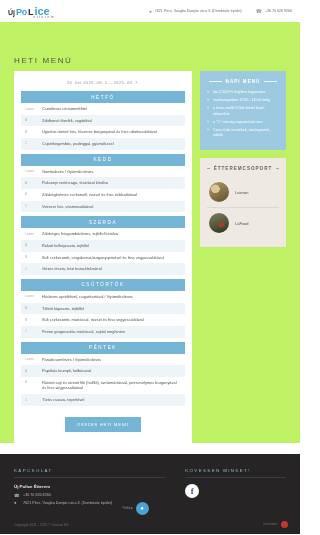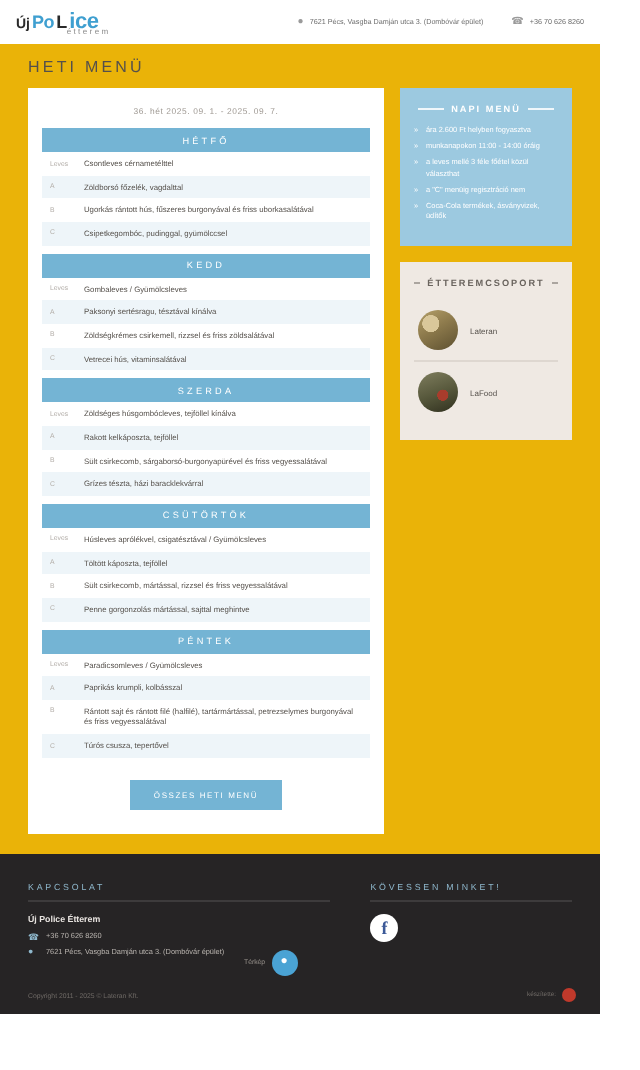--- a/index.html
+++ b/index.html
@@ -2,42 +2,42 @@
 <html lang="hu"><head>
 <meta charset="utf-8">
 <style>
   * { box-sizing: border-box; margin: 0; padding: 0; }
   html, body {
     width: 300px; height: 535px;
     font-family: "Liberation Sans", sans-serif;
     background: #ffffff;
     overflow: hidden;
   }
-  .page { width: 300px; height: 443px; position: relative; background: #eab308; }
+  .page { width: 300px; height: 443px; position: relative; background: #bef264; }
 
   
   .topbar {
     height: 22px; background: #ffffff;
     display: flex; align-items: center;
     padding: 0 8px;
   }
   .logo { display: flex; align-items: baseline; gap: 1px; line-height: 1; }
   .logo-uj { font-size: 7px; font-weight: bold; color: #2a2a2a; }
   .logo-po { font-size: 9px; font-weight: bold; color: #3f9fd0; letter-spacing: -0.2px; }
   .logo-l  { font-size: 9px; font-weight: bold; color: #2a2a2a; }
   .logo-ice{ font-size: 11px; font-weight: bold; color: #3f9fd0; letter-spacing: -0.2px; }
   .logo-sub{ font-size: 4px; color: #8a8a8a; letter-spacing: 1.2px;
              position: relative; top: 3px; left: -17px; }
   .topbar-contacts { margin-left: auto; display: flex; align-items: center; gap: 14px; }
   .contact-chip { display: flex; align-items: center; gap: 3px; }
   .contact-chip .glyph { color: #9a9a9a; font-size: 5px; line-height: 1; }
   .contact-chip .txt { font-size: 3.6px; color: #6d6d6d; white-space: nowrap; }
 
   
-  .title-band { padding: 7px 14px 6px; }
+  .title-band { padding: 7px 14px 6px; margin-top: 27px; }
   .page-title { font-size: 8px; letter-spacing: 1.6px; color: #55504b; font-weight: normal; }
 
   
   .content { display: flex; gap: 8px; padding: 0 10px 10px 14px; }
   .col-main { width: 178px; }
   .col-side { width: 86px; display: flex; flex-direction: column; gap: 8px; }
 
   
   .menu-card { background: #ffffff; padding: 6px 7px 12px; }
   .week-label { text-align: center; font-size: 4.2px; color: #9e9892;

